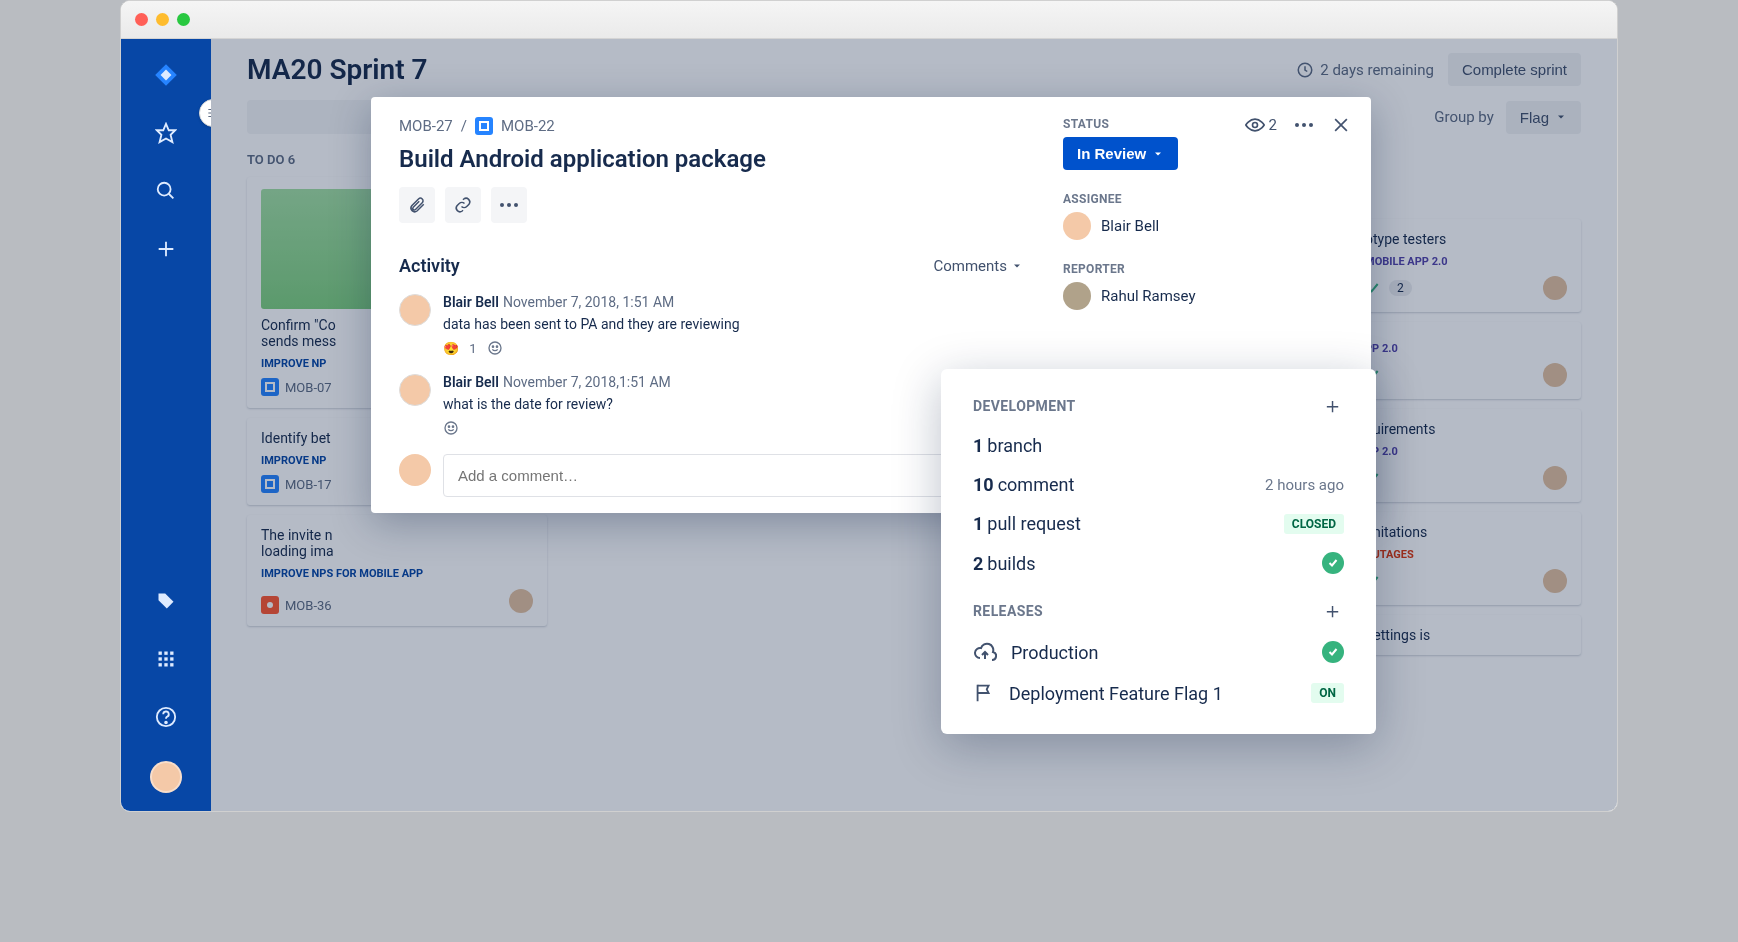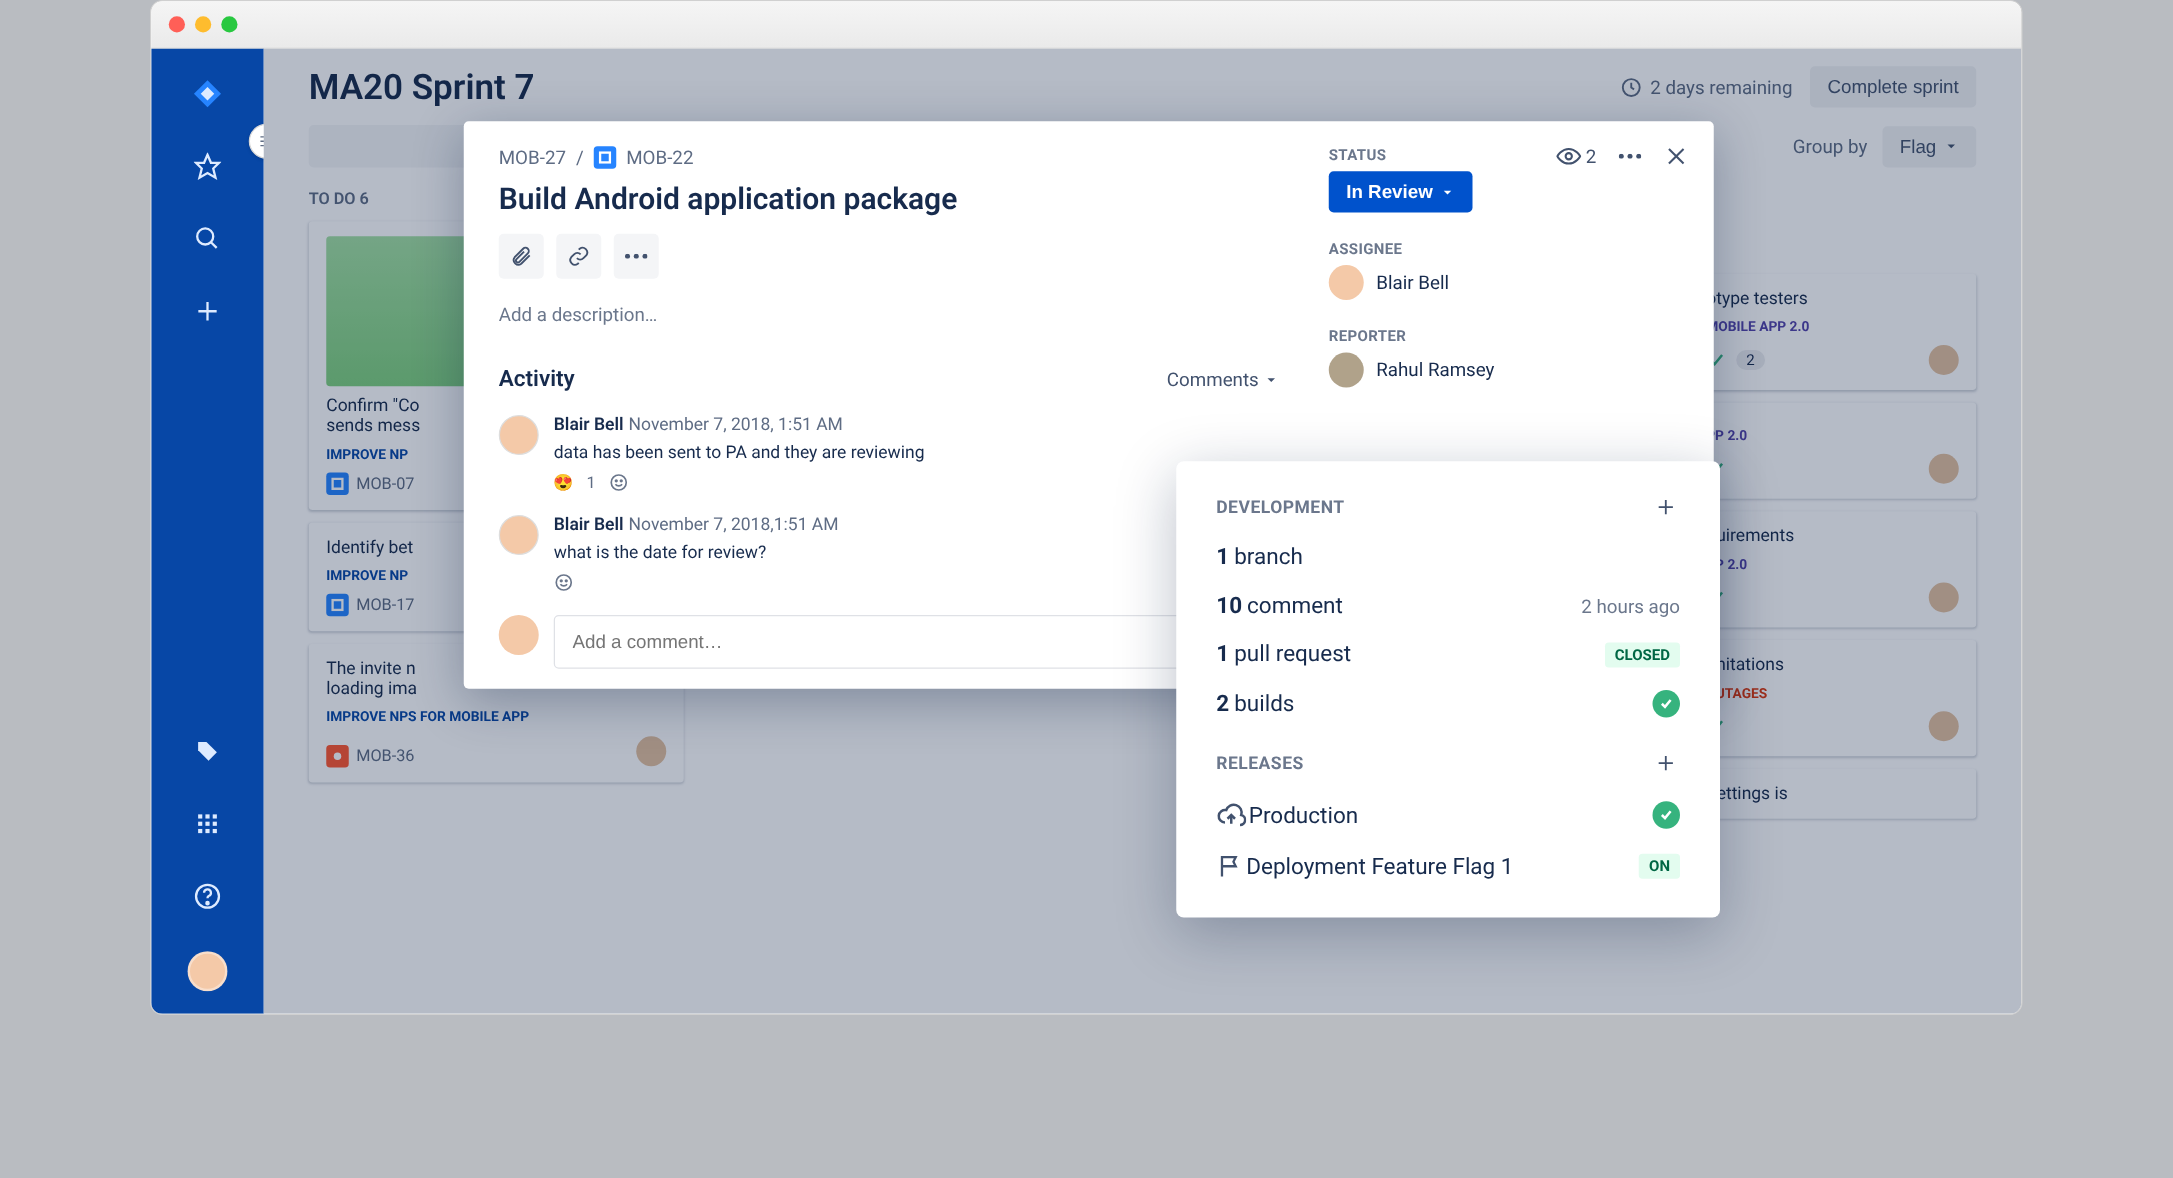--- a/index.html
+++ b/index.html
@@ -65,21 +65,21 @@
   
   .dev-panel { position:absolute; top:330px; left:820px; width:435px; background:#fff; border-radius:6px; box-shadow: 0 12px 48px rgba(9,30,66,.28); padding: 26px 32px 30px; z-index:20; }
   .dev-section-head { display:flex; align-items:center; justify-content:space-between; font-size:14px; font-weight:700; color:#6b778c; letter-spacing:.4px; }
   .dev-row { display:flex; align-items:center; justify-content:space-between; margin-top:18px; font-size:18px; color:#172b4d; }
   .dev-row .count { font-weight:700; margin-right:4px;}
   .pill { font-size:12px; font-weight:700; padding:3px 8px; border-radius:3px;margin-left:36px;}
   .pill.closed { background:#e3fcef; color:#006644; }
   .pill.on { background:#e3fcef; color:#006644; }
   .check-circle { width:22px; height:22px; border-radius:50%; background:#36b37e; display:flex; align-items:center; justify-content:center; }
   .release-row { display:flex; align-items:center; justify-content:space-between; margin-top:18px; font-size:18px; color:#172b4d;}
-  .release-row .left { display:flex; align-items:center; gap:2px;justify-content:flex-end; }
+  .release-row .left { display:flex; align-items:center; gap:14px;justify-content:flex-end; }
   svg { display:block; }
   .issue-type-icon { width:18px; height:18px; background:#2684ff; border-radius:3px; display:inline-flex; align-items:center; justify-content:center;}
   .issue-type-icon.bug { background:#ff5630; }
   .plus-icon { font-size:22px; color:#42526e; line-height:1; font-weight:300;}
 </style>
 </head>
 <body>
 
 <div class="window">
   <div class="titlebar">
@@ -306,21 +306,20 @@
               </svg>
             </div>
           <div class="icon-btn">
               <svg width="18" height="4" viewBox="0 0 18 4" fill="#42526e">
                 <circle cx="2" cy="2" r="2"></circle>
                 <circle cx="9" cy="2" r="2"></circle>
                 <circle cx="16" cy="2" r="2"></circle>
               </svg>
             </div>
         </div>
-        <div class="desc-placeholder">Add a description…</div>
         <div class="activity-header">
           <span>Activity</span>
           <div class="dropdown">
             <span>Comments</span>
             <svg width="12" height="12" viewBox="0 0 24 24" fill="#42526e">
                 <path d="M6 9l6 6 6-6"></path>
               </svg>
           </div>
         </div>
 

